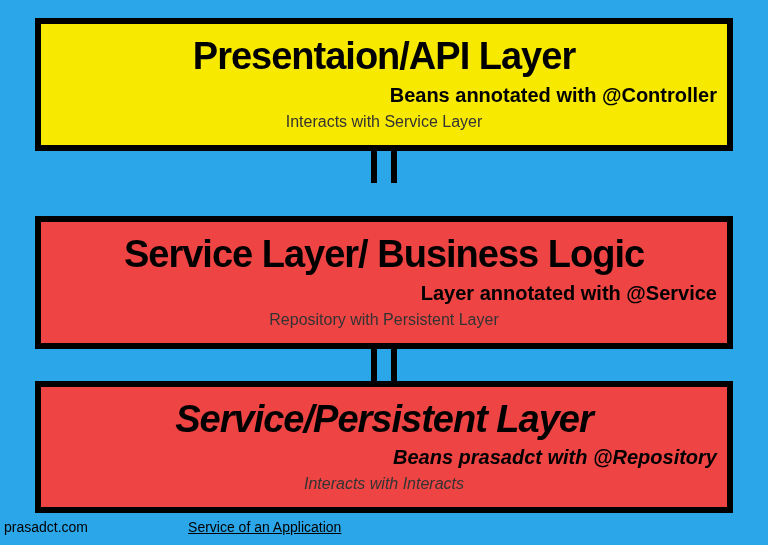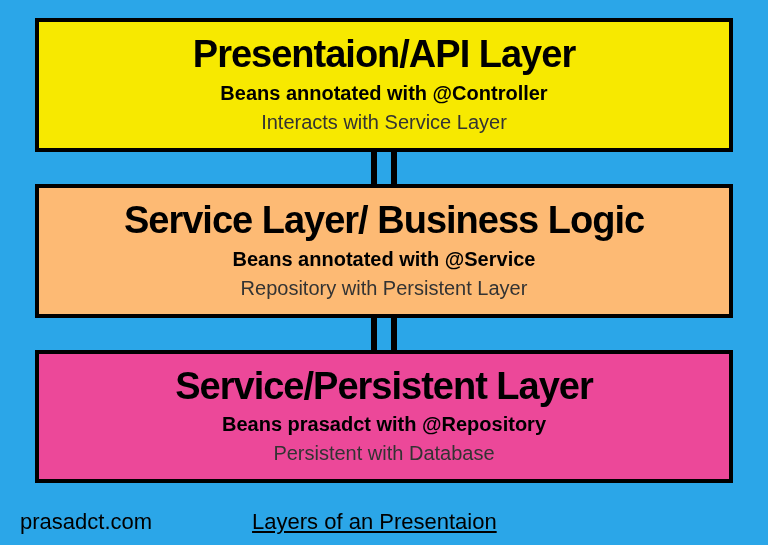--- a/index.html
+++ b/index.html
@@ -9,73 +9,76 @@
     }
     body {
       width: 768px;
       height: 545px;
       background: #2ba6e8;
       font-family: Arial, Helvetica, sans-serif;
       position: relative;
       padding: 18px 35px 0 35px;
     }
     .layer {
-      border: 4px solid #000000;
+      border: 6px solid #000000;
       text-align: center;
       padding: 12px 10px 14px 10px;
       position: relative;
     }
     .layer-title {
       font-size: 38px;
       font-weight: 900;
       color: #000;
       letter-spacing: -1px;
       line-height: 1.1;
     }
     .layer-subtitle {
       font-size: 20px;
       font-weight: 900;
       color: #000;
       margin-top: 6px;
+      text-align: right;
     }
     .layer-note {
-      font-size: 20px;
+      font-size: 16px;
       font-weight: 400;
       color: #333;
       margin-top: 6px;
     }
     .layer-presentation {
       background: #f7e900;
     }
     .layer-service {
-      background: #fdba74;
+      background: #ef4444;
+      margin-top: 33px;
     }
     .layer-persistent {
-      background: #ec4899;
+      background: #ef4444;
+      font-style: italic;
     }
     .connector {
       height: 32px;
       display: flex;
       justify-content: center;
       align-items: center;
       gap: 14px;
     }
     .connector-line {
       width: 6px;
       height: 32px;
       background: #000;
     }
     .footer {
       position: absolute;
       bottom: 10px;
-      left: 20px;
+      left: 4px;
       right: 20px;
       display: flex;
       align-items: center;
-      font-size: 22px;
+      font-size: 14px;
       color: #000;
     }
     .footer-site {
       font-weight: 400;
       margin-right: 100px;
     }
     .footer-caption {
       text-decoration: underline;
       font-weight: 400;
     }
@@ -89,31 +92,31 @@
   <div class="layer-note">Interacts with Service Layer</div>
 </div>
 
 <div class="connector">
   <div class="connector-line"></div>
   <div class="connector-line"></div>
 </div>
 
 <div class="layer layer-service">
   <div class="layer-title">Service Layer/ Business Logic</div>
-  <div class="layer-subtitle">Beans annotated with @Service</div>
+  <div class="layer-subtitle">Layer annotated with @Service</div>
   <div class="layer-note">Repository with Persistent Layer</div>
 </div>
 
 <div class="connector">
   <div class="connector-line"></div>
   <div class="connector-line"></div>
 </div>
 
 <div class="layer layer-persistent">
   <div class="layer-title">Service/Persistent Layer</div>
   <div class="layer-subtitle">Beans prasadct with @Repository</div>
-  <div class="layer-note">Persistent with Database</div>
+  <div class="layer-note">Interacts with Interacts</div>
 </div>
 
 <div class="footer">
   <span class="footer-site">prasadct.com</span>
-  <span class="footer-caption">Layers of an Presentaion</span>
+  <span class="footer-caption">Service of an Application</span>
 </div>
 
 </body></html>

